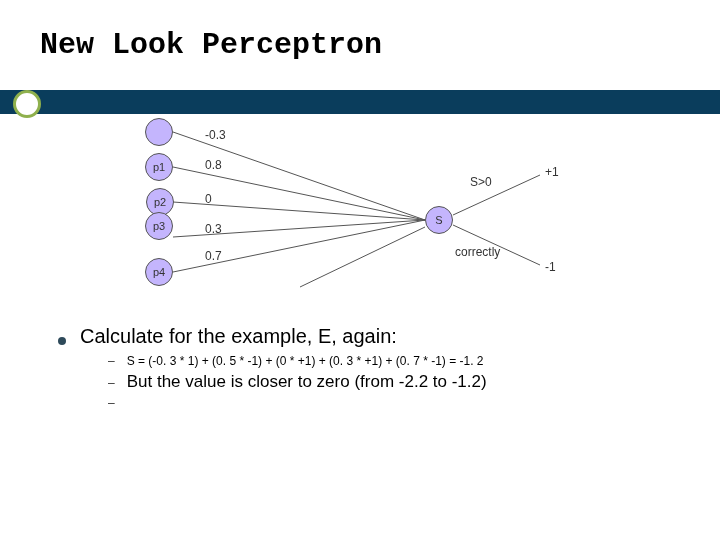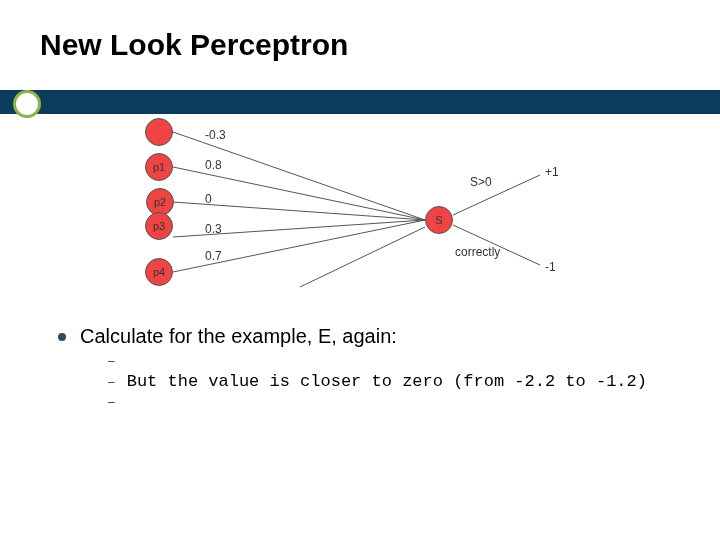--- a/index.html
+++ b/index.html
@@ -12,20 +12,21 @@
     overflow: hidden;
   }
   .slide {
     padding: 28px 40px 20px 40px;
   }
   .title {
     font-size: 30px;
     font-weight: bold;
     color: #000;
     margin-bottom: 10px;
+    font-family: Liberation Mono, monospace;
   }
   .accent-bar {
     position: absolute;
     top: 90px;
     left: 0;
     width: 720px;
     height: 24px;
     background: #0a3d5c;
   }
   .accent-circle {
@@ -44,21 +45,21 @@
     left: 145px;
     width: 430px;
     height: 195px;
   }
   .node {
     position: absolute;
     width: 28px;
     height: 28px;
     border: 1.5px solid #555;
     border-radius: 50%;
-    background: #ef4444;
+    background: #c4b5fd;
     font-size: 11px;
     color: #333;
     display: flex;
     align-items: center;
     justify-content: center;
   }
   .wlabel {
     position: absolute;
     font-size: 12px;
     color: #333;
@@ -74,21 +75,21 @@
     width: 430px; height: 195px;
   }
   .content {
     position: absolute;
     top: 325px;
     left: 58px;
     right: 20px;
   }
   .b1 {
     display: flex;
-    align-items: flex-start;
+    align-items: center;
     margin-bottom: 6px;
   }
   .b1 .dot {
     width: 8px; height: 8px;
     background: #2e4a5a;
     border-radius: 50%;
     margin-right: 14px;
     margin-top: 8px;
     flex-shrink: 0;
   }
@@ -108,21 +109,20 @@
     margin-right: 12px;
     flex-shrink: 0;
   }
   .b2 .txt-sm {
     font-size: 12px;
     color: #000;
   }
   .b2 .txt-md {
     font-size: 17px;
     color: #000;
-    font-family: Liberation Mono, monospace;
   }
 </style>
 </head>
 <body>
 
 <div class="slide">
   <div class="title">New Look Perceptron</div>
 </div>
 
 <div class="accent-bar"></div>
@@ -159,20 +159,21 @@
   <div class="outlabel" style="top:140px;left:400px">-1</div>
 </div>
 
 <div class="content">
   <div class="b1">
     <div class="dot"></div>
     <div class="txt">Calculate for the example, E, again:</div>
   </div>
   <div class="b2">
     <div class="dash">–</div>
+    <div class="txt-sm">S = (-0. 3 * 1) + (0. 5 * -1) + (0 * +1) + (0. 3 * +1) + (0. 7 * -1) = -1. 2</div>
   </div>
   <div class="b2">
     <div class="dash">–</div>
     <div class="txt-md">But the value is closer to zero (from -2.2 to -1.2)</div>
   </div>
   <div class="b2">
     <div class="dash">–</div>
   </div>
 </div>
 

